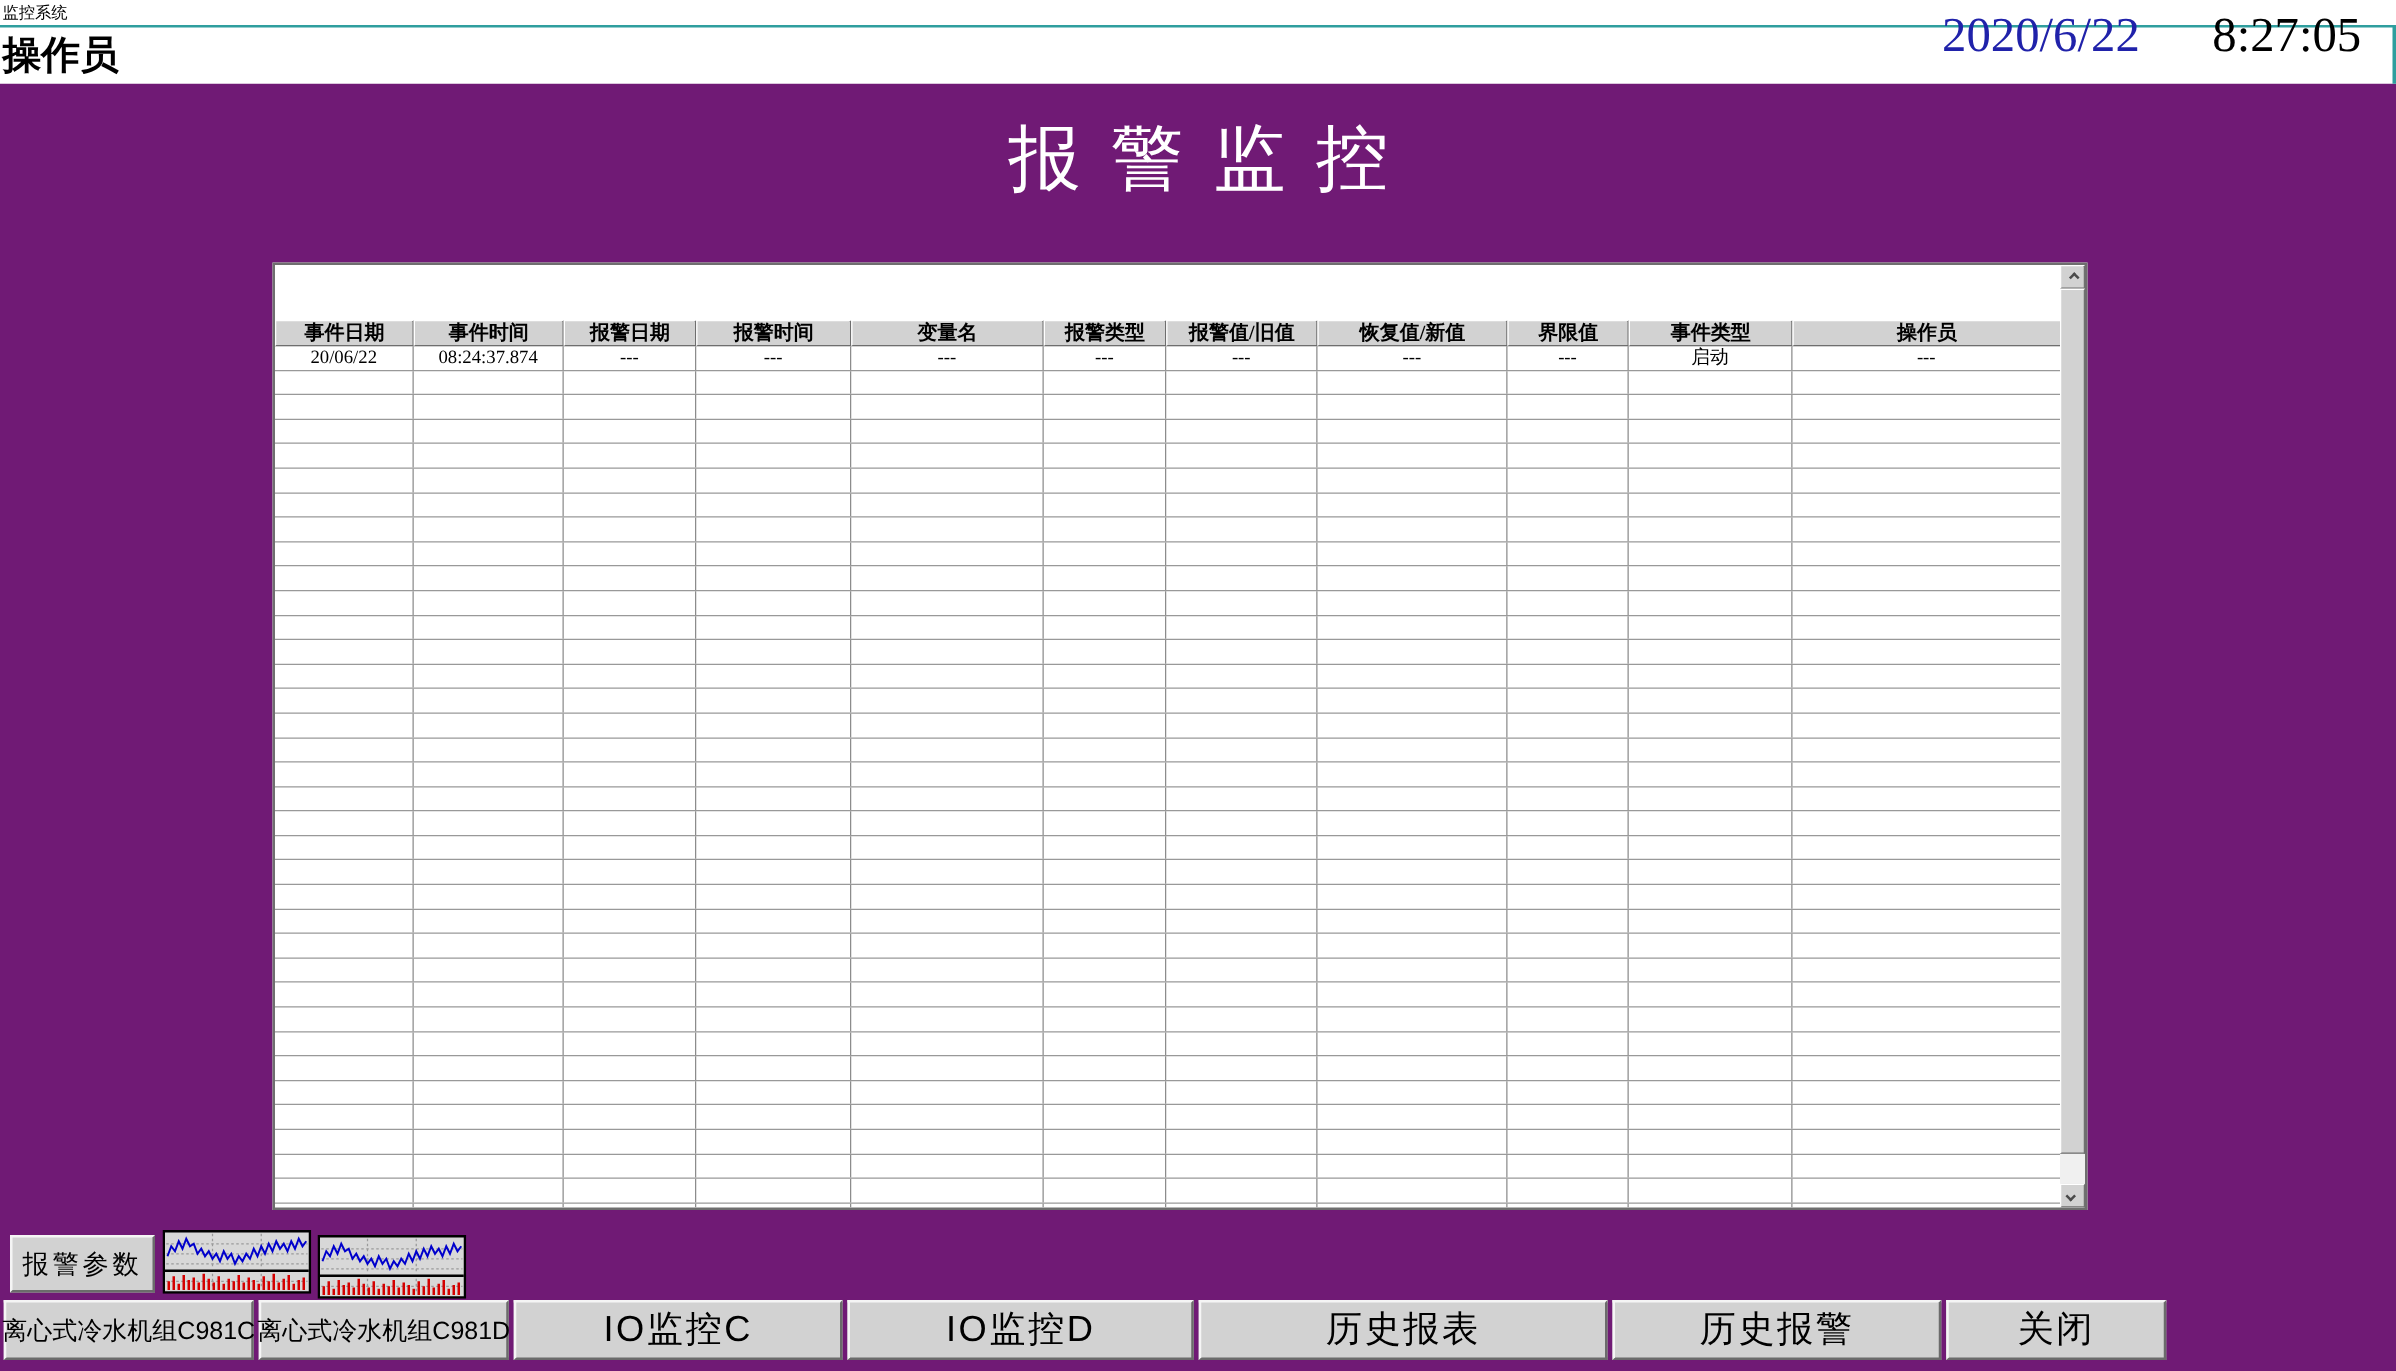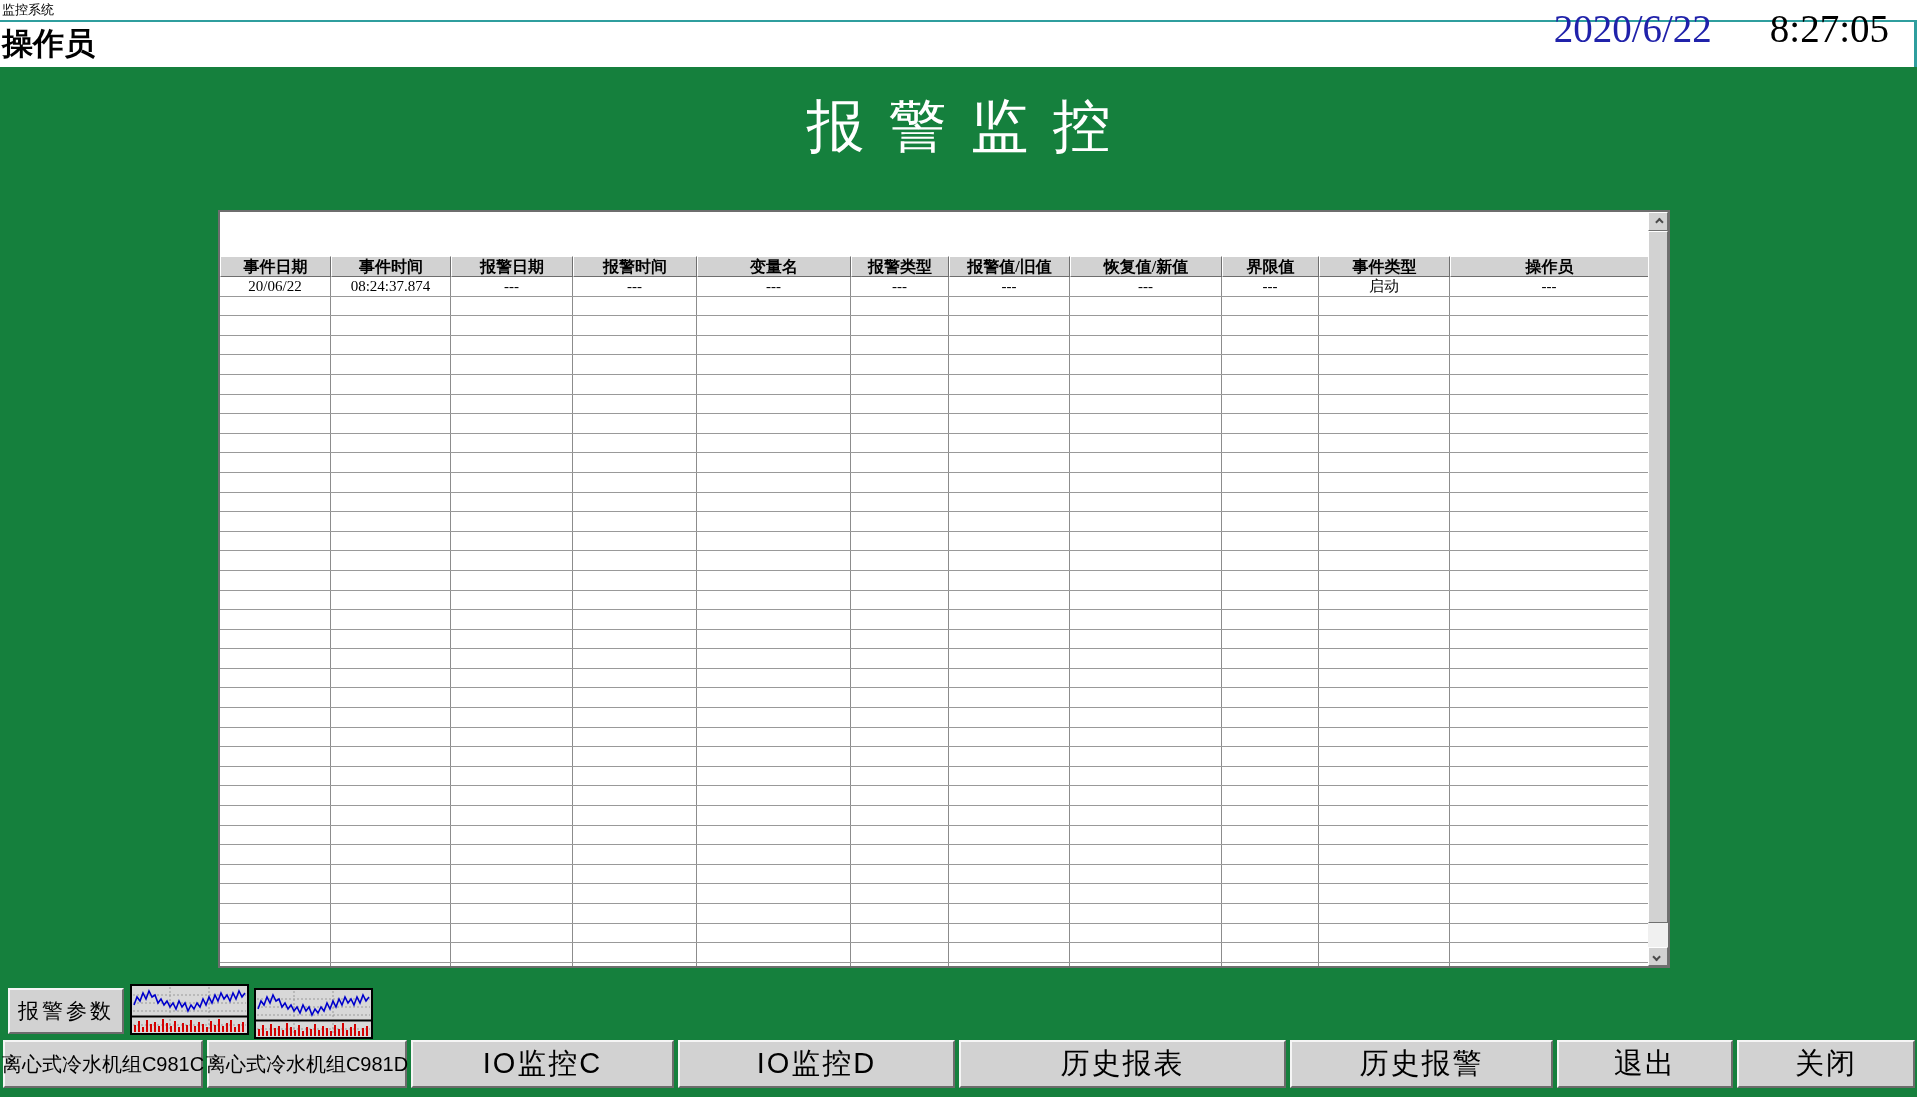--- a/index.html
+++ b/index.html
@@ -1,18 +1,18 @@
 <!DOCTYPE html>
 <html><head>
 <meta charset="utf-8">
 <style>
   * { margin:0; padding:0; box-sizing:border-box; }
   html,body { width:1917px; height:1097px; }
   body { font-family:"Liberation Serif", serif; background:#2f9e9e; overflow:hidden; }
-  #stage { position:relative; width:1917px; height:1097px; background:#15803d; }
+  #stage { position:relative; width:1917px; height:1097px; background:#701a75; }
 
   
   .topbar { position:absolute; left:0; top:0; width:1917px; height:67px; background:#ffffff; }
   .sys-label { position:absolute; left:2px; top:1px; font-family:"Liberation Sans", sans-serif;
                font-size:13px; color:#000; }
   .topbar-rule { position:absolute; left:0; top:20px; width:1917px; height:2px; background:#2f9e9e; }
   .topbar-right-edge { position:absolute; right:0; top:20px; width:3px; height:47px; background:#2f9e9e; }
   .operator { position:absolute; left:2px; top:23px; font-family:"Liberation Sans", sans-serif;
               font-weight:bold; font-size:31px; color:#000; }
   .sys-title { position:absolute; left:0; top:22px; width:100%; text-align:center;
@@ -31,21 +31,21 @@
   .table-main { flex:1; display:flex; flex-direction:column; overflow:hidden; }
   .thead { display:flex; height:21px; flex:none;margin-top:44px; }
   .thcell { background:#d2d2d2; font-weight:bold; font-size:16px; line-height:19px; text-align:center;
             border-top:1px solid #ffffff; border-left:1px solid #ffffff;
             border-right:1px solid #6e6e6e; border-bottom:1px solid #6e6e6e;
             white-space:nowrap; overflow:hidden; }
   .tbody { flex:1; overflow:hidden; }
   .trow { display:flex; height:19.6px; border-bottom:1px solid #999999; }
   .tcell { font-size:15px; line-height:18px; text-align:center; border-right:1px solid #8c8c8c;
            white-space:nowrap; overflow:hidden; color:#000; }
-  .c0 { width:111px; flex:none; } .c1 { width:120px; flex:none; } .c2 { width:122px; flex:none; }
+  .c0 { width:111px; flex:none; } .c1 { width:120px; flex:none; } .c2 { width:106px; flex:none; }
   .c3 { width:124px; flex:none; } .c4 { width:154px; flex:none; } .c5 { width:98px;  flex:none; }
   .c6 { width:121px; flex:none; } .c7 { width:152px; flex:none; } .c8 { width:97px;  flex:none; }
   .c9 { width:131px; flex:none; } .c10 { flex:1; border-right:none; }
 
   
   .vscroll { width:20px; flex:none; background:#f0f0f0; display:flex; flex-direction:column; }
   .sb-btn { height:19px; flex:none; background:#d2d2d2;
             border-top:1px solid #ffffff; border-left:1px solid #ffffff;
             border-bottom:1px solid #707070; border-right:1px solid #707070;
             display:flex; align-items:center; justify-content:center; }
@@ -722,17 +722,16 @@
     </svg>
   </div>
 
   <div class="nav-buttons">
     <div class="btn3d">离心式冷水机组C981C</div>
     <div class="btn3d">离心式冷水机组C981D</div>
     <div class="btn3d">IO监控C</div>
     <div class="btn3d">IO监控D</div>
     <div class="btn3d">历史报表</div>
     <div class="btn3d">历史报警</div>
-    <div class="btn3d">退出</div>
     <div class="btn3d">关闭</div>
   </div>
 
 </div>
 
 </body></html>

